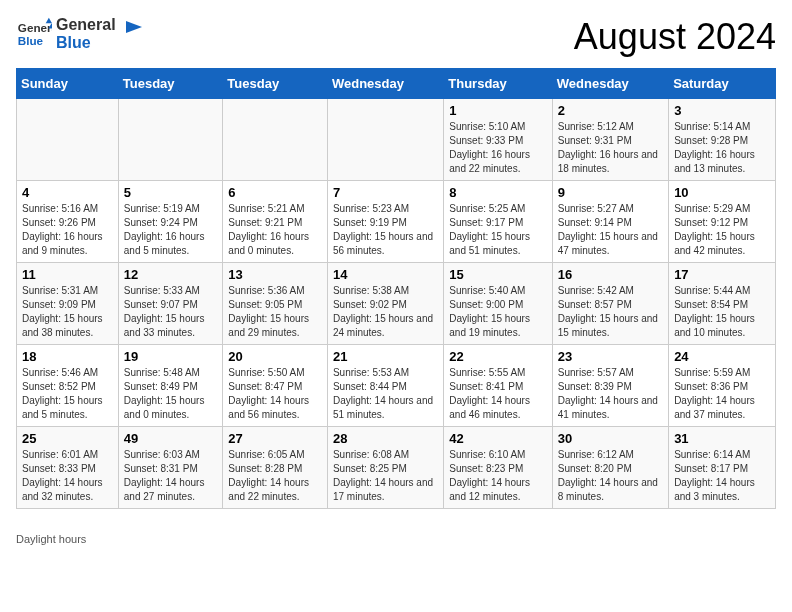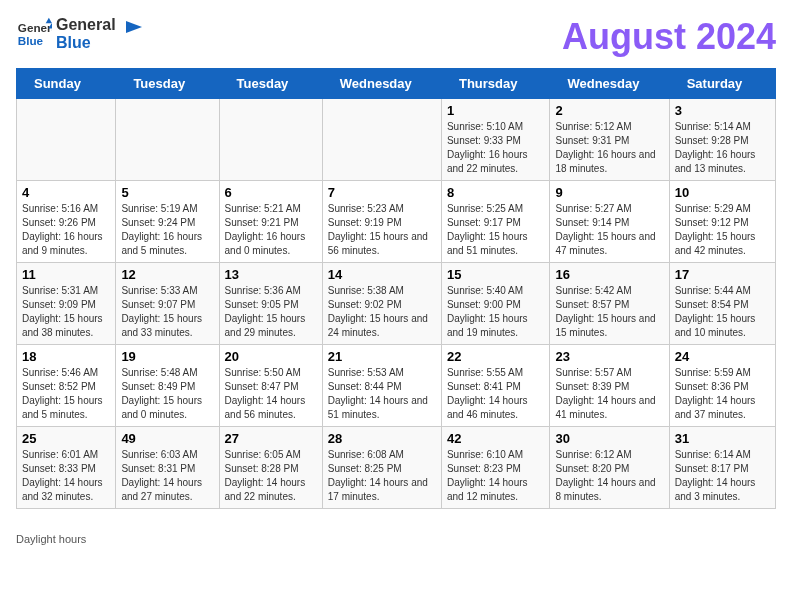--- a/index.html
+++ b/index.html
@@ -23,37 +23,37 @@
     }
     .logo-icon {
       width: 36px;
       height: 36px;
     }
     .title-area {
       text-align: right;
     }
     .main-title {
       font-size: 36px;
-      font-weight: bold;
-      color: #8b5cf6;
+      font-weight: normal;
+      color: #000000;
     }
     .subtitle {
       font-size: 16px;
       color: #555;
       font-weight: normal;
     }
     table {
       width: 100%;
       border-collapse: collapse;
       font-size: 11px;
     }
     thead tr th {
       background-color: #1565c0;
       color: #fff;
-      padding: 7px 17px;
+      padding: 7px 4px;
       text-align: left;
       font-size: 13px;
       font-weight: bold;
       border: 1px solid #1565c0;
     }
     tbody tr td {
       border: 1px solid #ccc;
       padding: 4px 5px;
       vertical-align: top;
       min-height: 80px;

